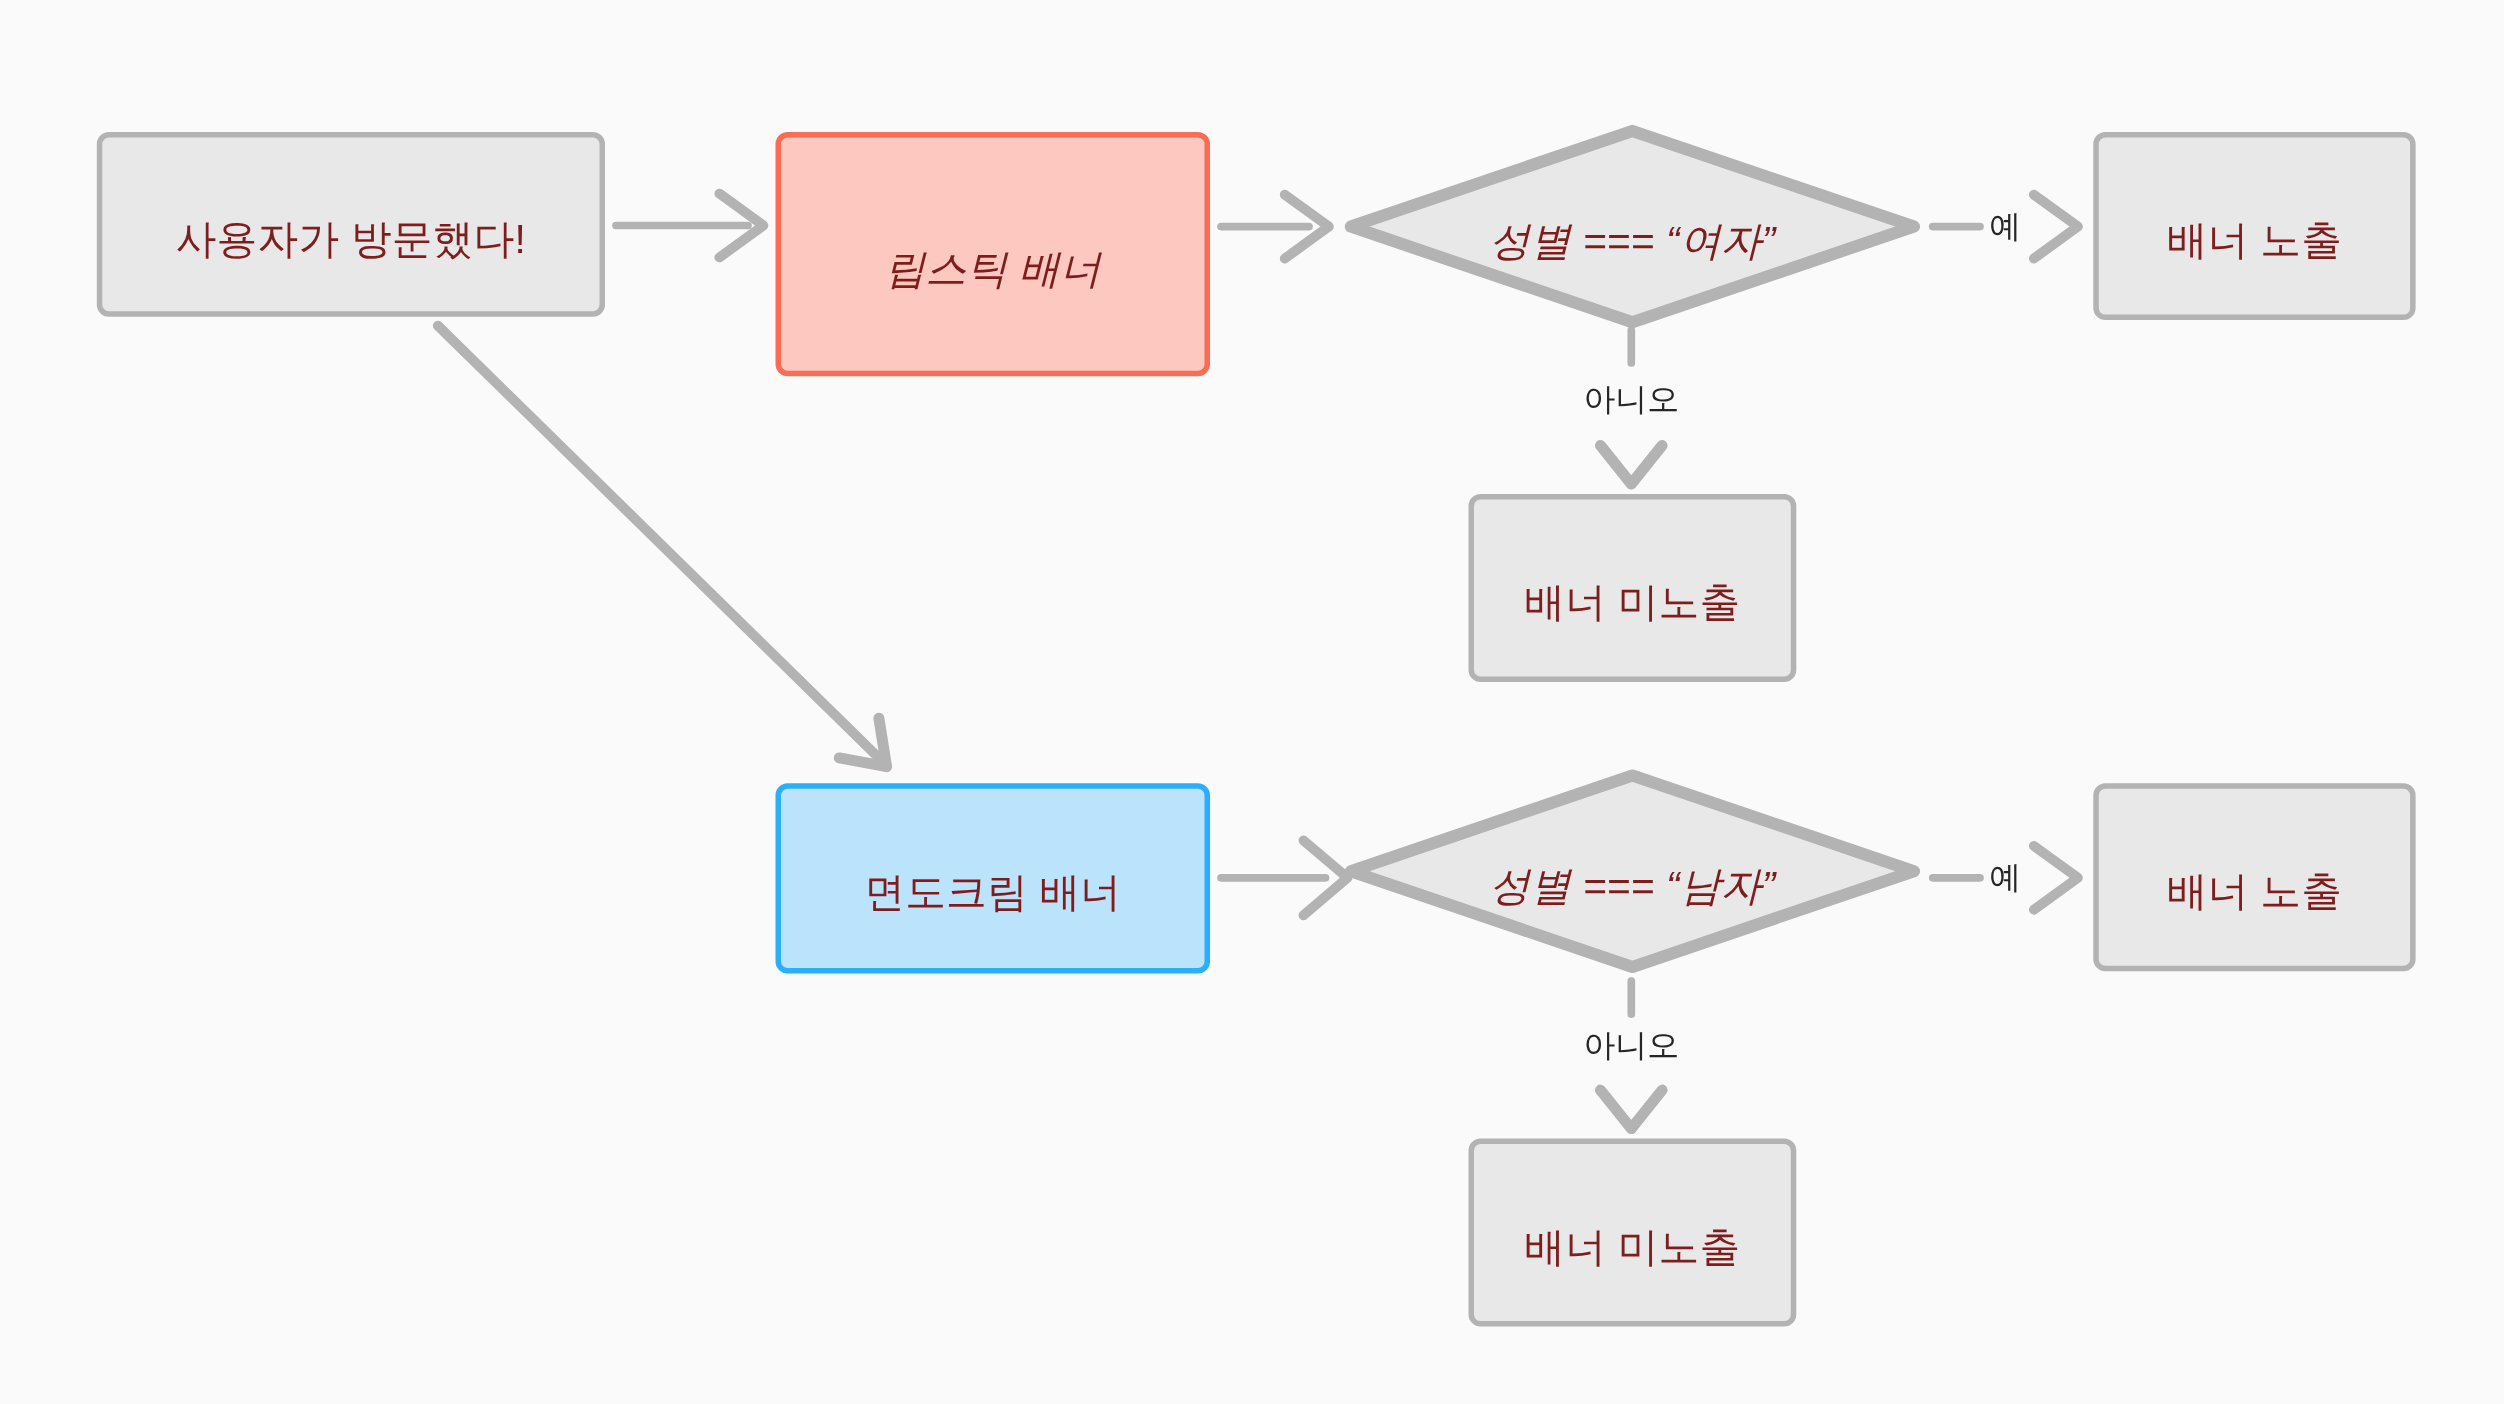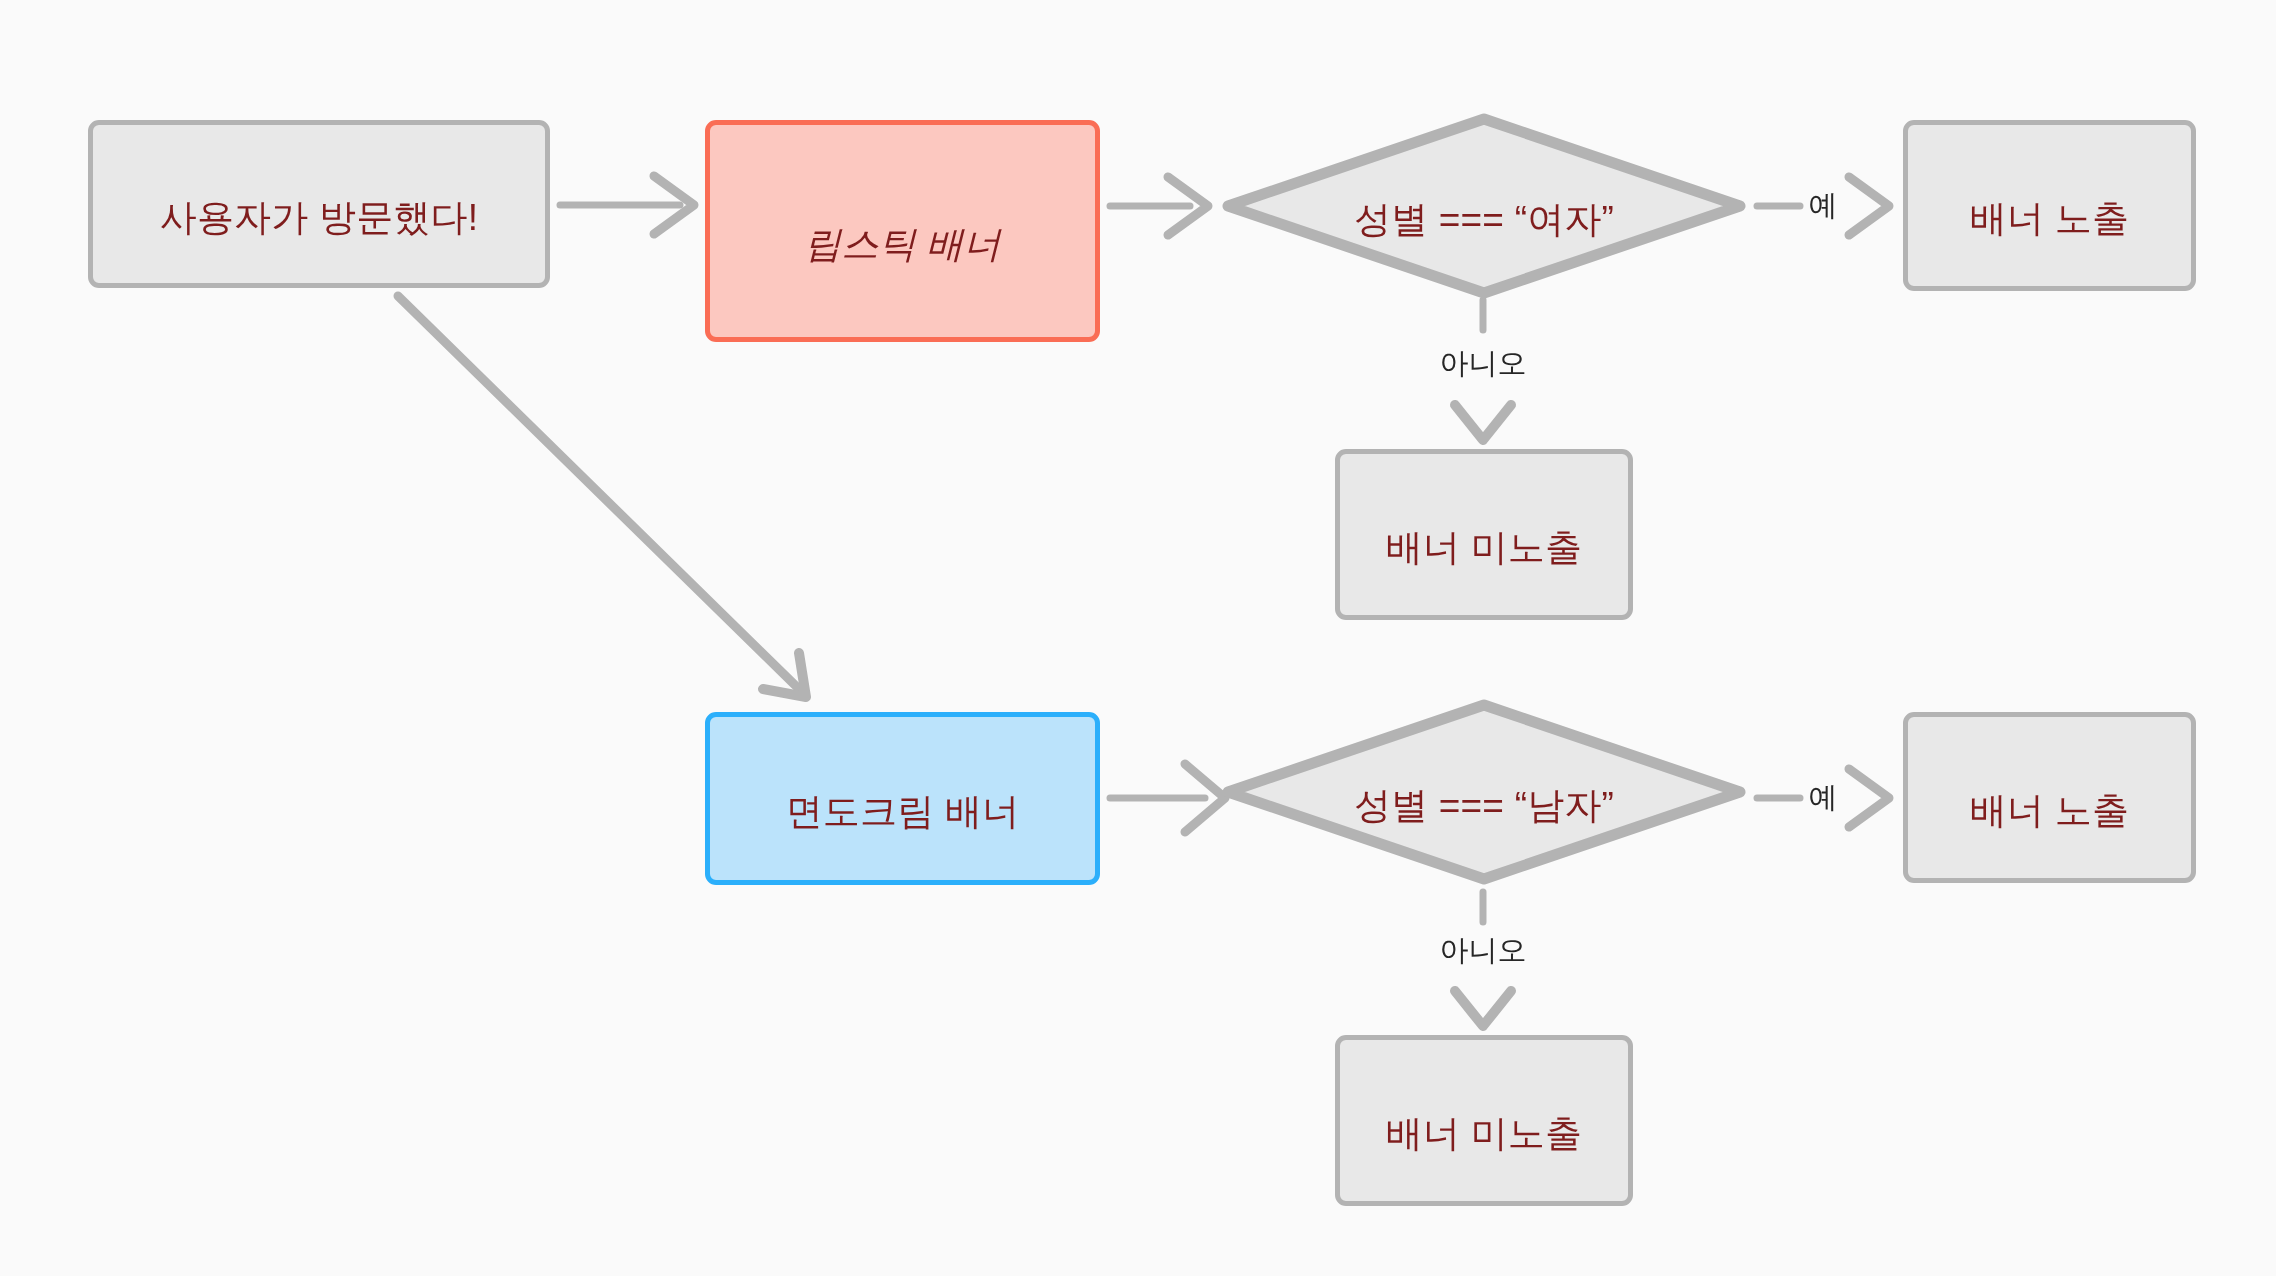--- a/index.html
+++ b/index.html
@@ -59,20 +59,21 @@
   }
   .style-shaving {
     background: #bbe3fb;
     border-color: #2baffb;
   }
 
   
   .node-diamond {
     background: transparent;
     border: 0;
+    font-style: italic;
   }
   .node-diamond .diamond-shape {
     position: absolute;
     left: 0;
     top: 0;
     width: 100%;
     height: 100%;
   }
   .node-diamond .node-label {
     position: relative;

